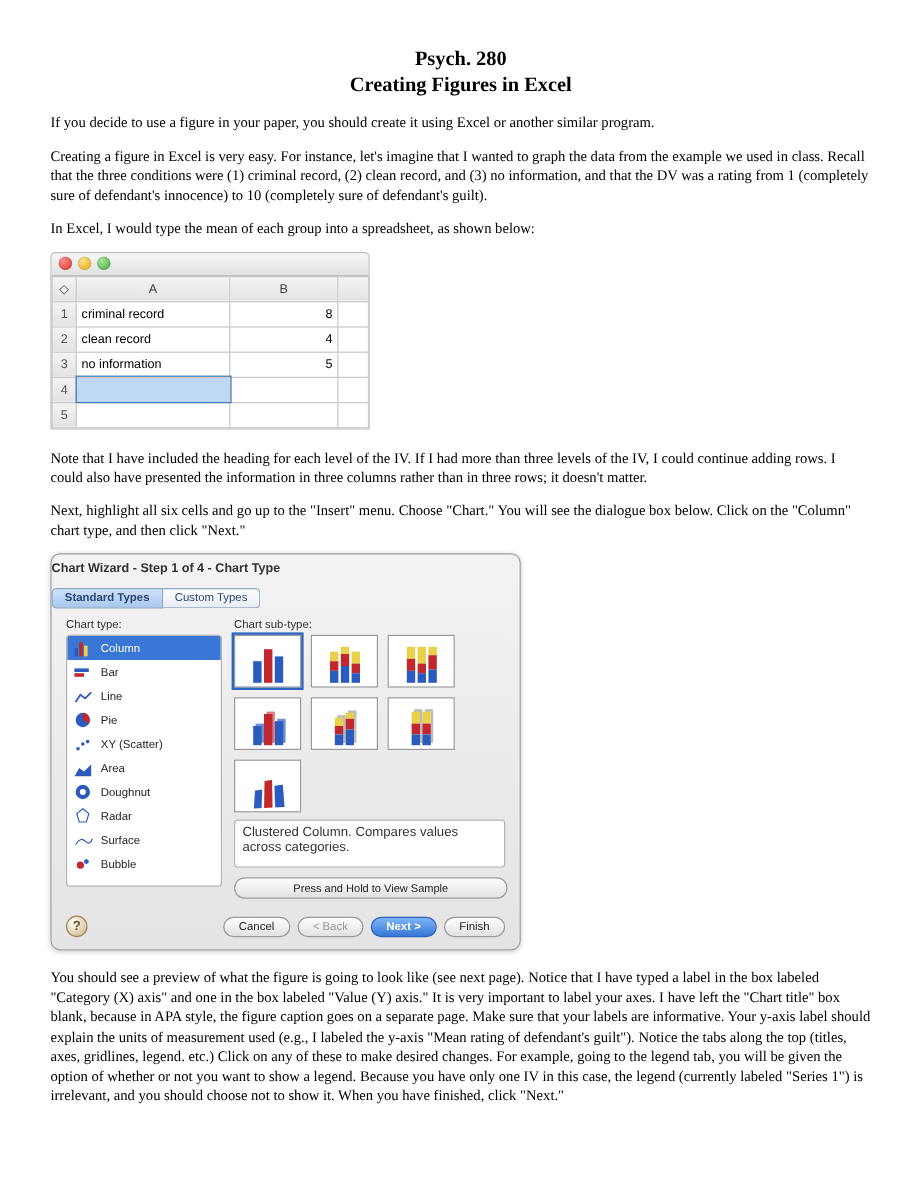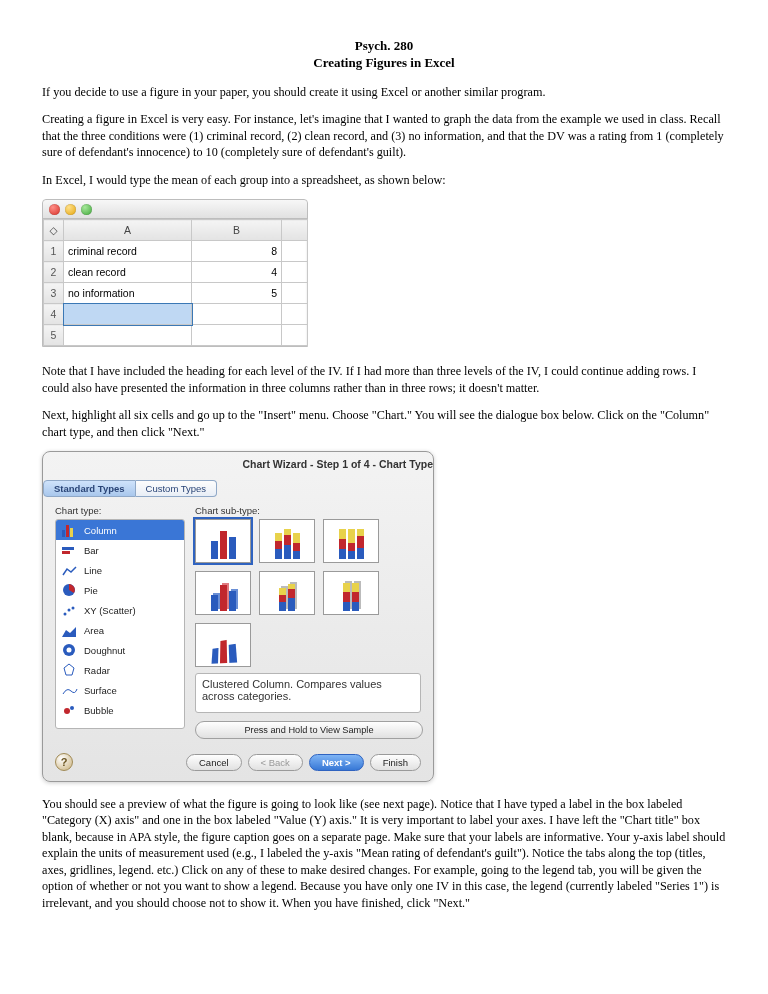--- a/index.html
+++ b/index.html
@@ -1,19 +1,19 @@
 <!DOCTYPE html>
 <html><head>
 <meta charset="utf-8">
 <style>
 html,body{margin:0;padding:0;background:#fff;font-family:"Times New Roman",Times,serif;color:#000}
 .page{width:768px;min-height:994px;box-sizing:border-box;padding:38px 42px 18px;position:relative}
 .center{text-align:center}
 .bold{font-weight:bold}
-.ptitle{font-size:13px;line-height:1.3;margin-bottom:12px}
+.ptitle{font-size:17px;line-height:1.3;margin-bottom:12px}
 .para{font-size:12.2px;line-height:1.35;margin-bottom:11px;text-align:left}
 .footer{position:absolute;bottom:18px;left:0;width:100%;text-align:center;font-size:12.5px}
 
 
 .ss{width:264px;background:#fff;border:1px solid #bdbdbd;border-radius:4px 4px 0 0;box-shadow:0 1px 2px rgba(0,0,0,0.15) inset;margin:4px 0 10px}
 .ss-titlebar{height:18px;background:linear-gradient(#f7f7f7,#e1e1e1);display:flex;align-items:center;gap:5px;padding-left:6px;border-bottom:1px solid #bdbdbd;border-radius:4px 4px 0 0}
 .dot{width:11px;height:11px;border-radius:50%;box-shadow:inset 0 0 1px rgba(0,0,0,0.4)}
 .dot.r{background:radial-gradient(circle at 35% 30%,#ff8e87,#d62e25)}
 .dot.y{background:radial-gradient(circle at 35% 30%,#ffe08a,#e5a50a)}
 .dot.g{background:radial-gradient(circle at 35% 30%,#a6e89a,#3fa639)}
@@ -24,21 +24,21 @@
 .ss col.cc{width:26px}
 .ss th,.ss td{border:1px solid #c8c8c8;padding:2px 4px;height:16px;overflow:hidden}
 .ss th{background:linear-gradient(#f4f4f4,#e3e3e3);color:#444;font-weight:normal;text-align:center}
 .ss td.rh{background:linear-gradient(#f4f4f4,#e3e3e3);text-align:center;color:#555}
 .ss td.sel{background:#bfd8f3;outline:1px solid #3b78b5}
 .num{text-align:right}
 .gap{height:6px}
 
 
 .dlg{width:390px;background:linear-gradient(#f3f3f3,#e4e4e4);border:1px solid #9a9a9a;border-radius:8px;font-family:"Lucida Grande","Helvetica Neue",Arial,sans-serif;font-size:10px;color:#222;box-shadow:0 1px 4px rgba(0,0,0,0.2);margin:4px 0 14px}
-.dlg-title{text-align:right;font-weight:bold;font-size:10.5px;padding:6px 0 10px;color:#333}
+.dlg-title{text-align:left;font-weight:bold;font-size:10.5px;padding:6px 0 10px;color:#333}
 .segctrl{display:flex;justify-content:flex-start;margin-bottom:8px}
 .seg{border:1px solid #8fa8c7;background:linear-gradient(#fdfdfd,#e8eef6);padding:2px 10px;font-size:9.5px;color:#2a4577}
 .seg.left{border-radius:4px 0 0 4px;background:linear-gradient(#cfe3fb,#a9c7ec);font-weight:bold}
 .seg.right{border-radius:0 4px 4px 0;border-left:none}
 .dlg-body{display:flex;gap:10px;padding:0 12px 6px}
 .panel-label{font-size:9.5px;color:#333;margin-bottom:3px}
 .typelist{width:128px;background:#fff;border:1px solid #b5b5b5;border-radius:3px;height:208px;overflow:hidden}
 .trow{display:flex;align-items:center;gap:6px;padding:3px 6px;font-size:9.5px}
 .trow.sel{background:#3a76d6;color:#fff}
 .ticon{width:16px;height:14px;display:flex;align-items:flex-end;gap:1px}

